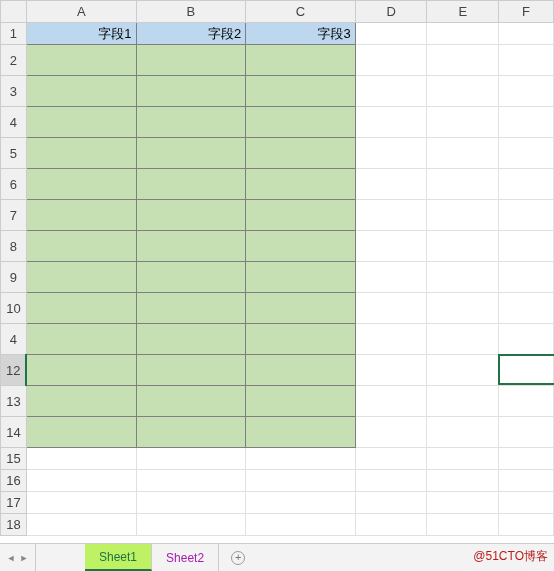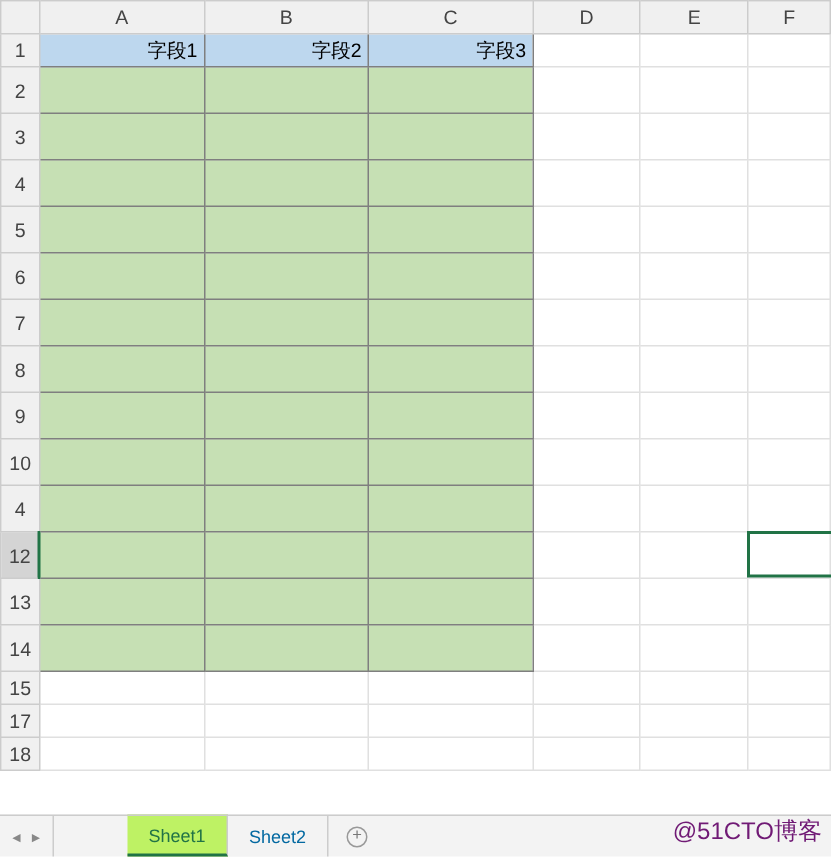--- a/index.html
+++ b/index.html
@@ -108,21 +108,21 @@
       border-left: 1px solid #ccc;
     }
     .tab {
       padding: 0 14px;
       display: flex;
       align-items: center;
       border-right: 1px solid #ccc;
       background: #f3f3f3;
       cursor: pointer;
       font-size: 12px;
-      color: #0369a1;
+      color: #a21caf;
     }
     .tab.active {
       background: #bef264;
       color: #217346;
       border-bottom: 2px solid #217346;
       border-top: 1px solid #ccc;
       margin-top: -1px;
     }
     .tab-add {
       padding: 0 12px;
@@ -139,22 +139,22 @@
       display: flex;
       align-items: center;
       justify-content: center;
       font-size: 11px;
       line-height: 1;
     }
     .watermark {
       position: absolute;
       right: 6px;
       bottom: 6px;
-      color: #701a75;
-      font-size: 16px;
+      color: #b91c1c;
+      font-size: 12px;
       pointer-events: none;
     }
   </style>
 </head>
 <body>
 
 <div class="spreadsheet">
   <table class="grid">
     <tbody>
         <tr>
@@ -289,20 +289,29 @@
           <th class="row-header">14</th>
           <td class="cell tall green"></td>
           <td class="cell tall green"></td>
           <td class="cell tall green"></td>
           <td class="cell tall"></td>
           <td class="cell tall"></td>
           <td class="cell tall"></td>
         </tr>
         <tr>
           <th class="row-header">15</th>
+          <td class="cell"></td>
+          <td class="cell"></td>
+          <td class="cell"></td>
+          <td class="cell"></td>
+          <td class="cell"></td>
+          <td class="cell"></td>
+        </tr>
+        <tr>
+          <th class="row-header">16</th>
           <td class="cell"></td>
           <td class="cell"></td>
           <td class="cell"></td>
           <td class="cell"></td>
           <td class="cell"></td>
           <td class="cell"></td>
         </tr>
         <tr>
           <th class="row-header">17</th>
           <td class="cell"></td>

